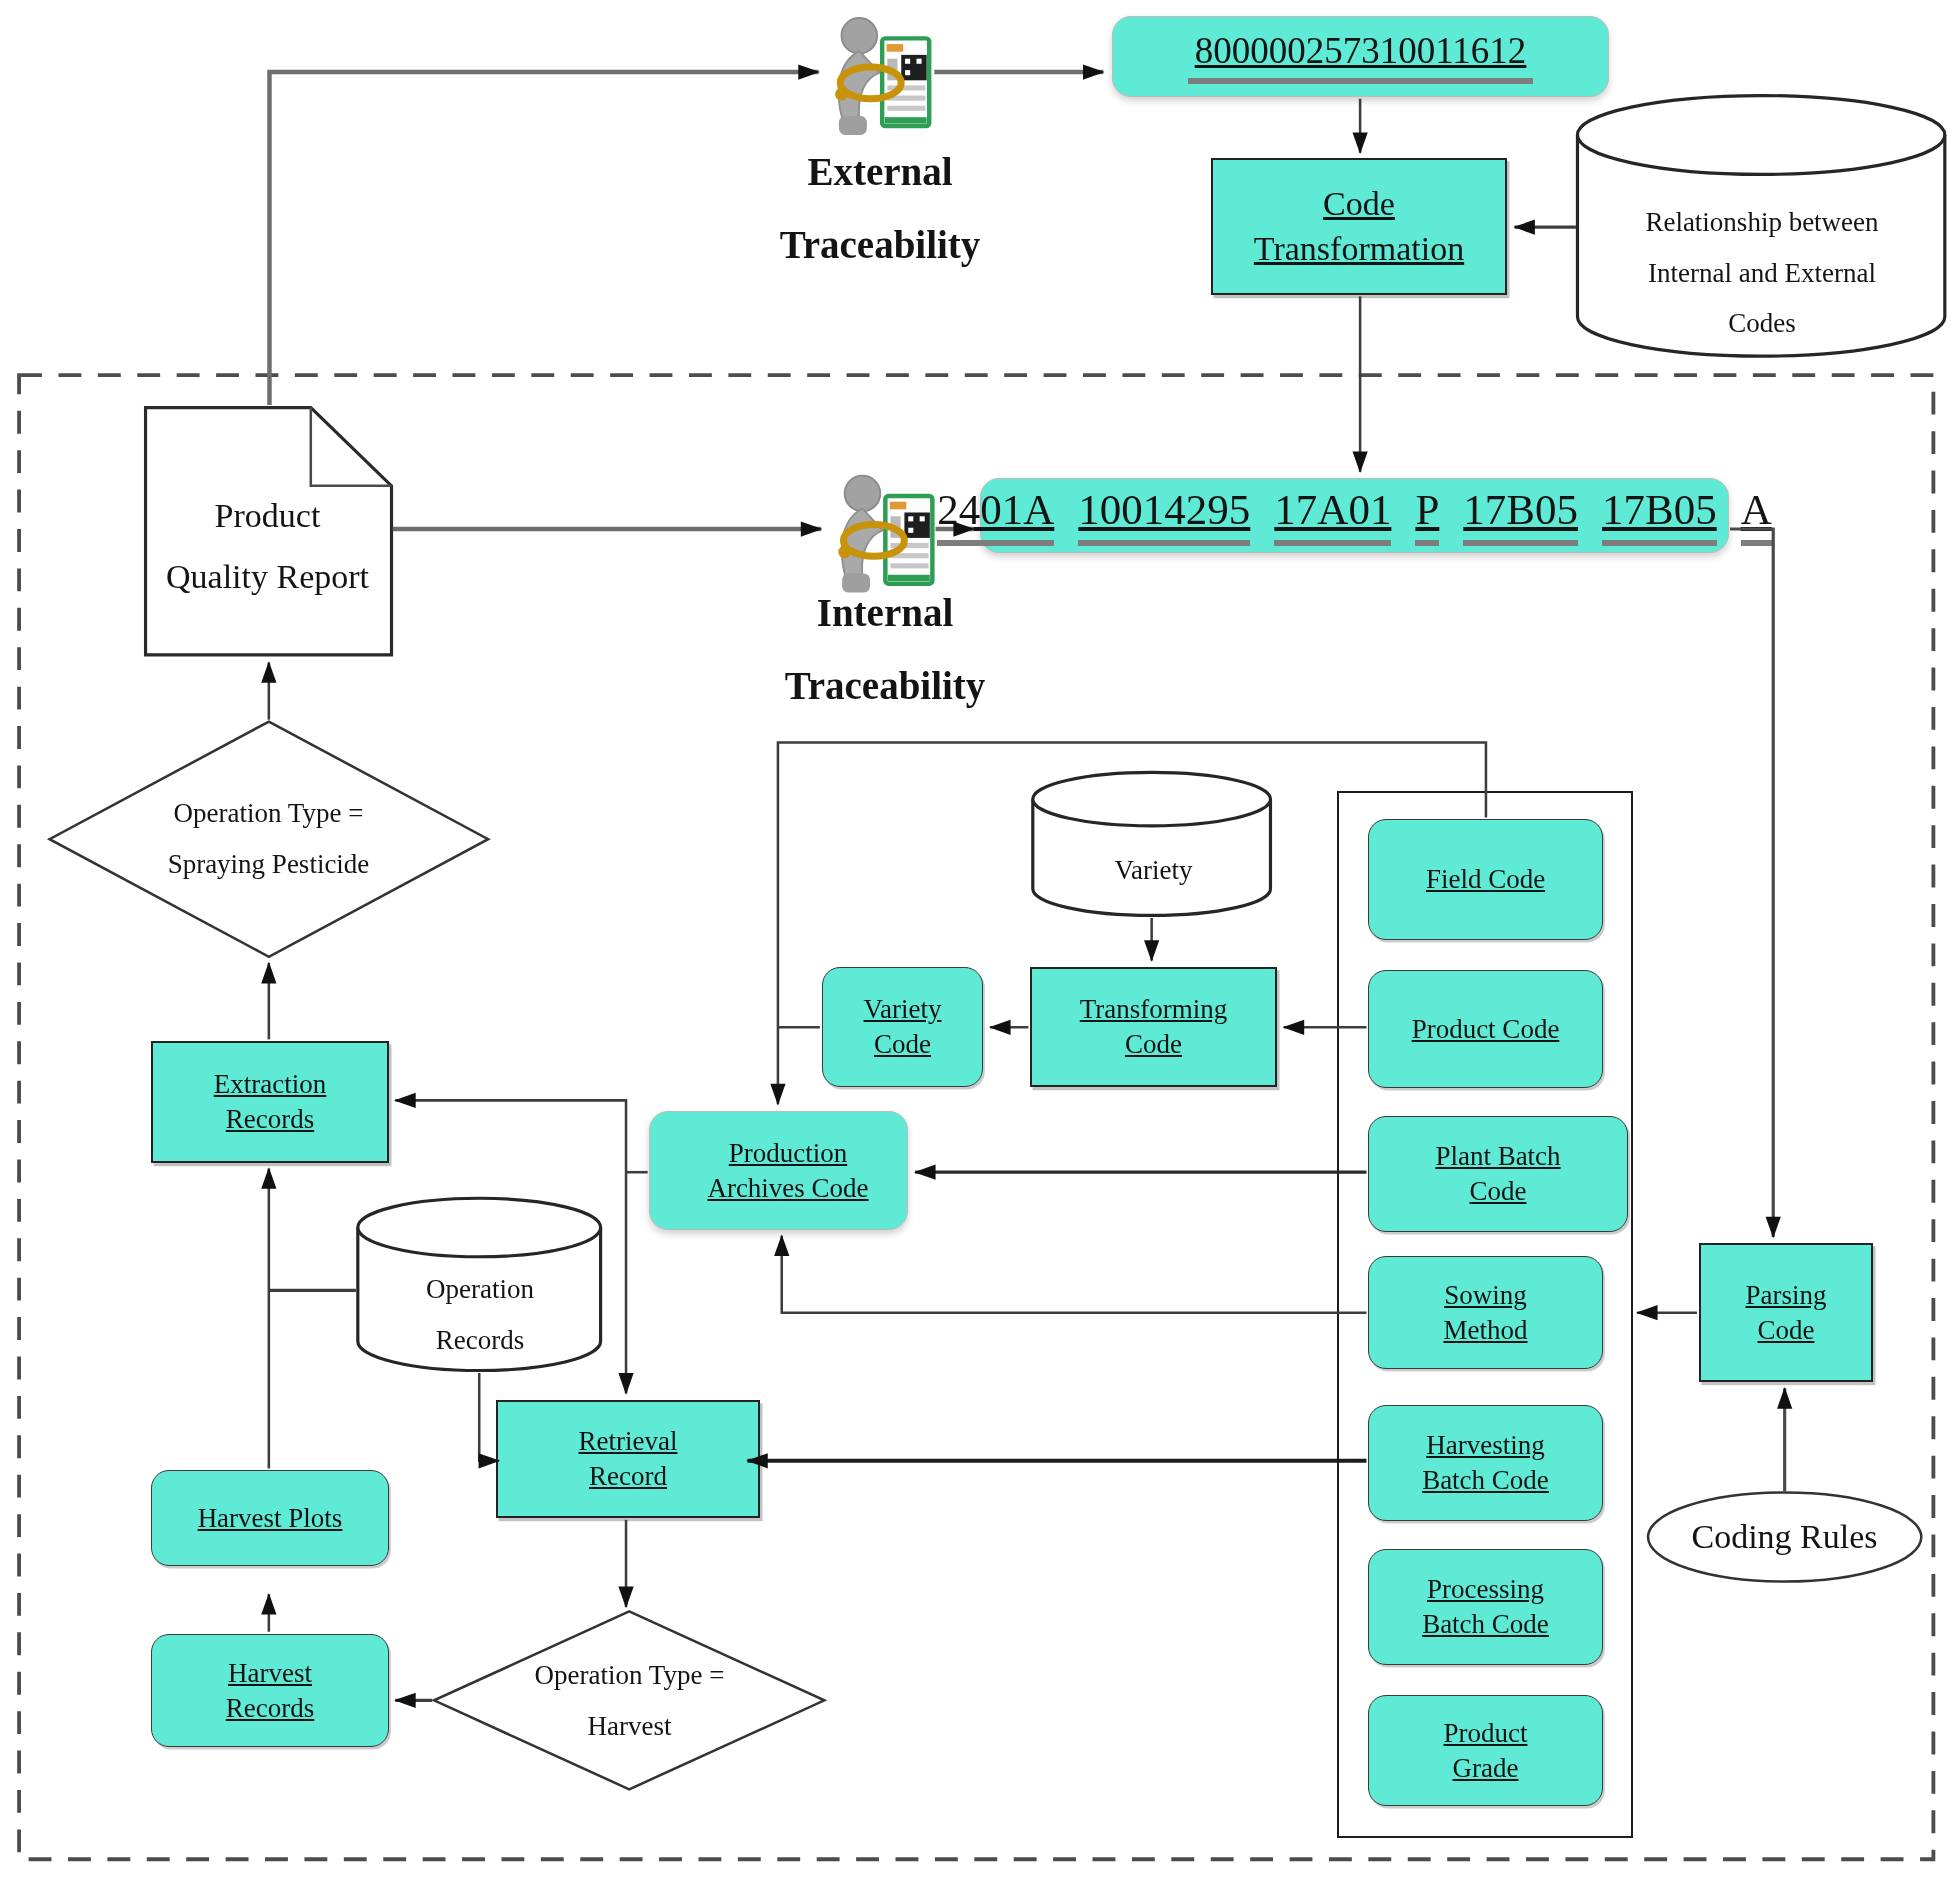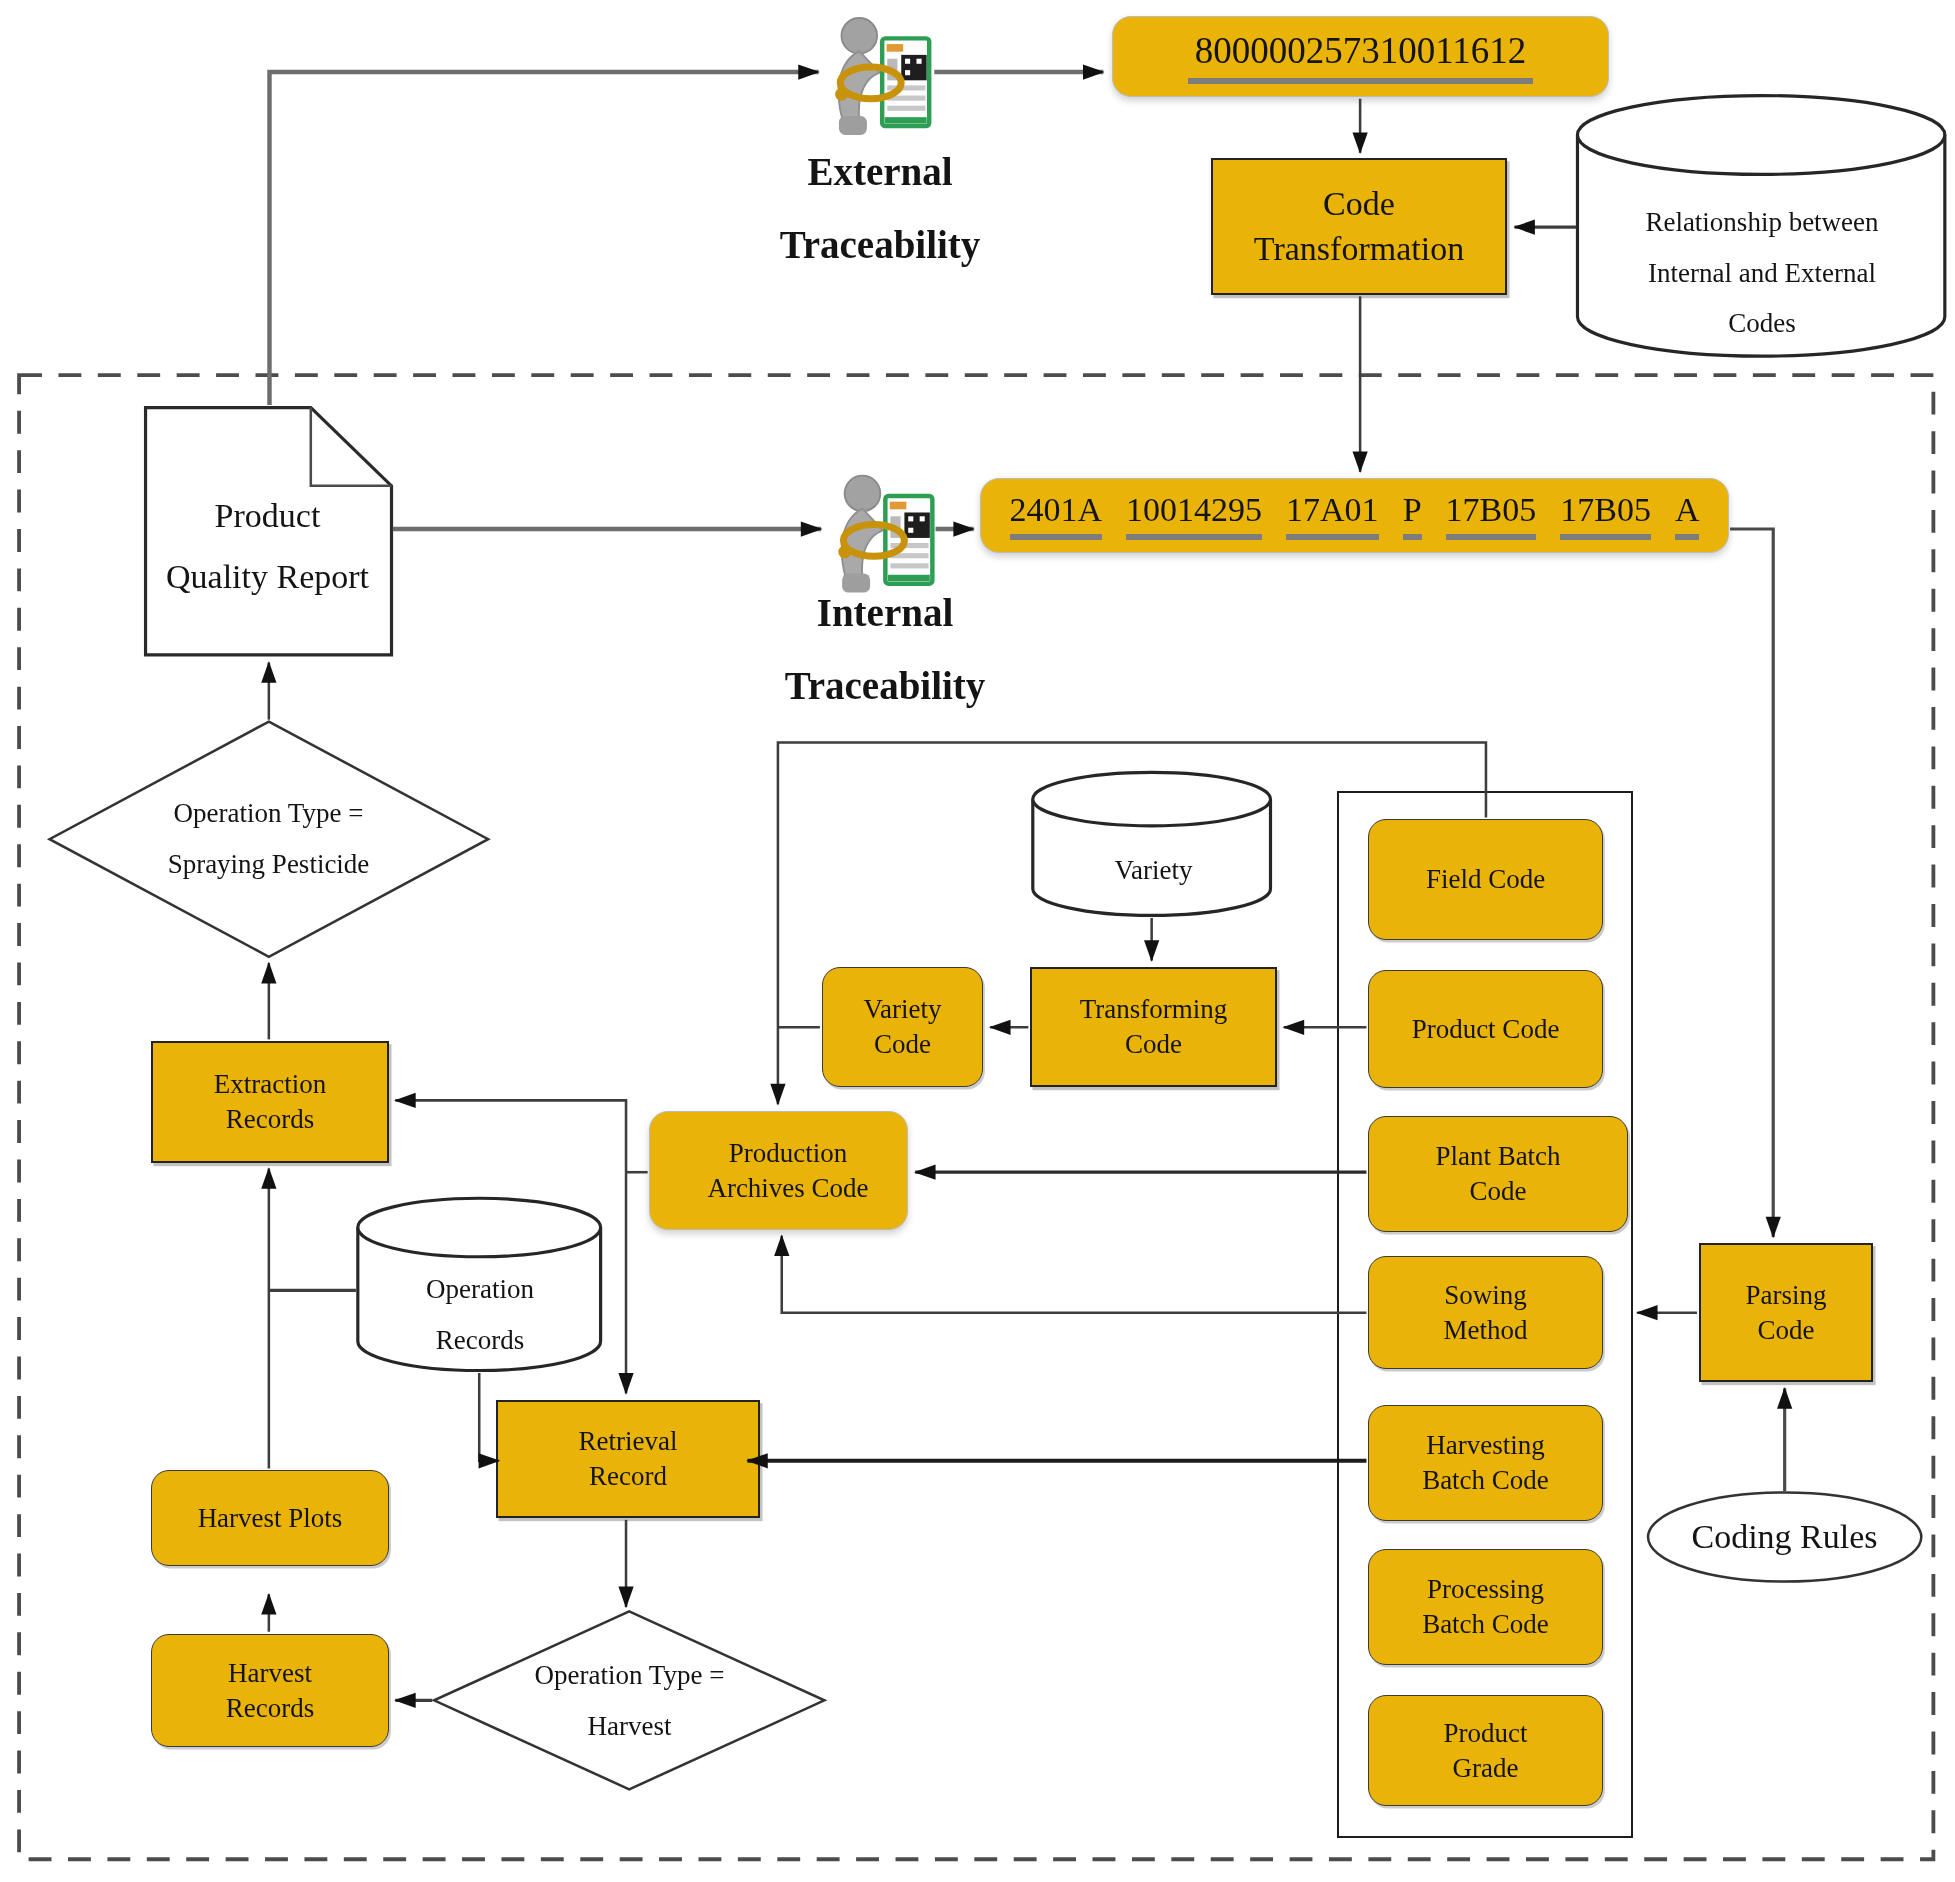--- a/index.html
+++ b/index.html
@@ -1,31 +1,31 @@
 <!DOCTYPE html>
 <html style="font-size:10.2px"><head>
 <meta charset="utf-8">
 <style>
   html,body{margin:0;padding:0;background:#ffffff;}
   body{width:1955px;height:1883px;position:relative;font-family:"Liberation Serif","DejaVu Serif",serif;color:#141414;}
   .canvas{position:absolute;left:0;top:0;width:1955px;height:1883px;overflow:hidden;}
   svg.layer{position:absolute;left:0;top:0;width:1955px;height:1883px;}
   svg.lines{pointer-events:none;}
-  .node{position:absolute;box-sizing:border-box;background:#eab308;display:flex;flex-direction:column;align-items:center;justify-content:center;text-align:right;}
+  .node{position:absolute;box-sizing:border-box;background:#5eead4;display:flex;flex-direction:column;align-items:center;justify-content:center;text-align:right;text-decoration:underline;}
   .label{position:absolute;box-sizing:border-box;background:transparent;display:flex;flex-direction:column;align-items:center;justify-content:center;text-align:center;gap:16px;}
   .sbox{border:2.5px solid #232323;box-shadow:2.5px 3.2px 0 #c2c2c2;}
   .rbox{border:1.9px solid #3a3a3a;border-radius:18px;box-shadow:1.9px 2.5px 0 #cccccc;}
   .lightbox{border:1.9px solid #bcbcbc;border-radius:19px;box-shadow:0 3.8px 7.6px rgba(0,0,0,0.18);}
   .container-frame{position:absolute;box-sizing:border-box;border:2.5px solid #1d1d1d;background:transparent;}
   .t52{font-size:27px;line-height:1.28;}
   .t54{font-size:34px;line-height:1.3;}
   .t62{font-size:39px;line-height:1.45;font-weight:700;}
   .code-ext{font-size:37px;border-bottom:6.4px solid #7d7d7d;padding:0 6.4px 5.1px 6.4px;}
   .code-row{display:flex;flex-direction:row;gap:24px;align-items:baseline;justify-content:center;}
-  .code-seg{font-size:34px;border-bottom:6.4px solid #7d7d7d;padding-bottom:5.1px;}
+  .code-seg{font-size:43px;border-bottom:6.4px solid #7d7d7d;padding-bottom:5.1px;}
   .lbl-line{display:block;}
 </style>
 </head>
 <body>
 
 <div class="canvas">
 
   <svg class="layer shapes" viewBox="0 0 3076 2962">
     <defs>
       <g id="scan-icon">

